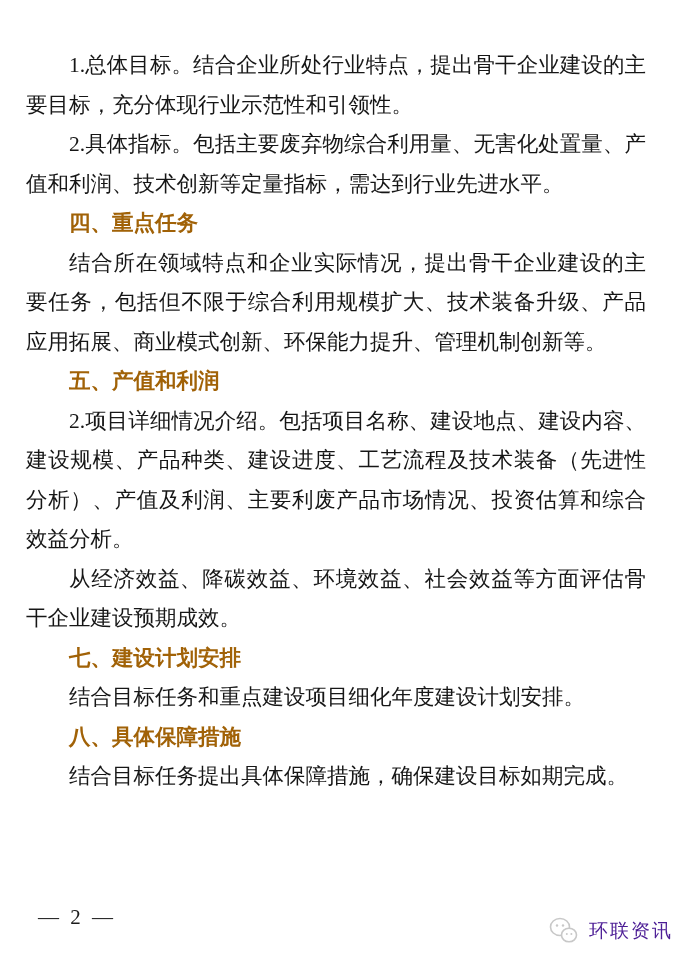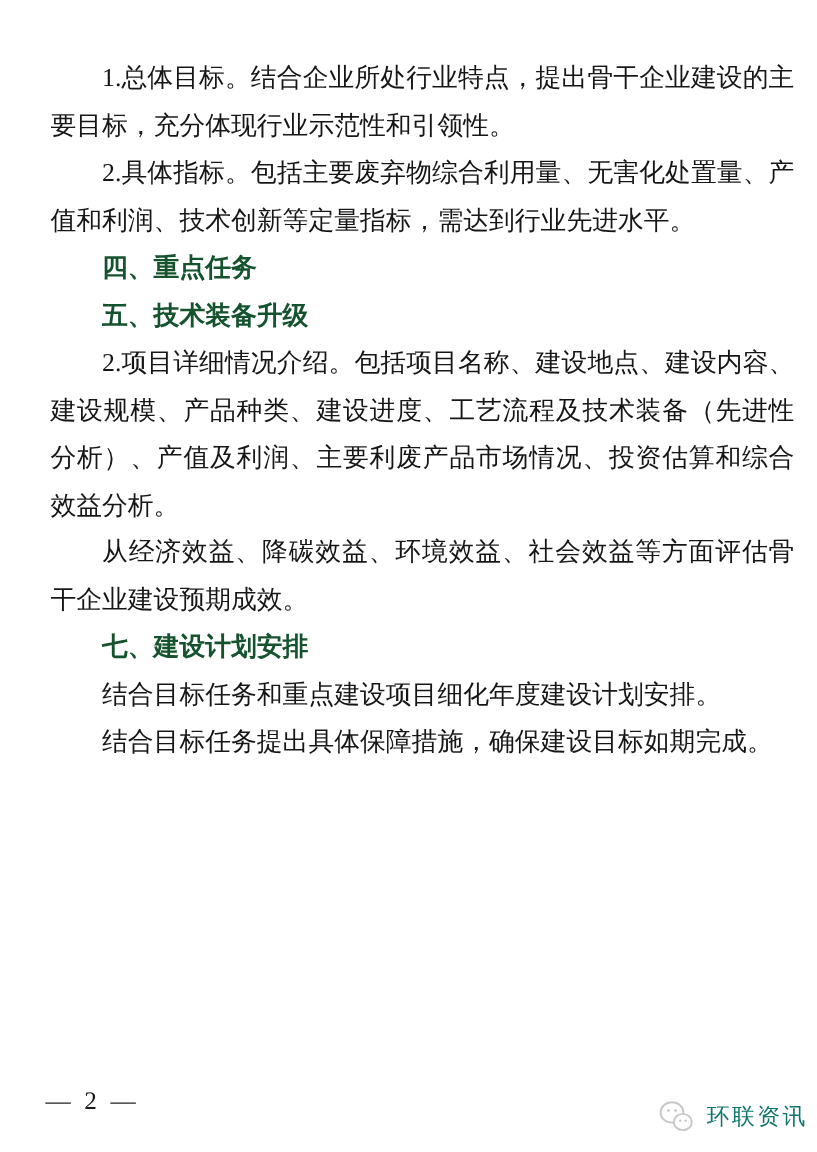--- a/index.html
+++ b/index.html
@@ -11,21 +11,21 @@
     position: relative;
     width: 681px;
     height: 960px;
     background: #ffffff;
     overflow: hidden;
     color: #161616;
     font-family: "Liberation Serif", serif;
   }
   .doc-body {
     position: absolute;
-    left: 42px;
+    left: 26px;
     top: 46px;
     width: 620px;
   }
   .para {
     margin: 0;
     font-size: 21.5px;
     line-height: 39.5px;
     text-indent: 2em;
     text-align: justify;
     text-justify: inter-character;
@@ -33,21 +33,21 @@
     word-break: normal;
     font-family: "Liberation Serif", serif;
   }
   .heading {
     margin: 0;
     font-size: 21.5px;
     line-height: 39.5px;
     text-indent: 2em;
     font-weight: 700;
     font-family: "Liberation Sans", sans-serif;
-    color: #14532d;
+    color: #a16207;
   }
   .page-number {
     position: absolute;
     left: 38px;
     bottom: 30px;
     font-size: 21px;
     letter-spacing: 3px;
     color: #1a1a1a;
     font-family: "Liberation Serif", serif;
     white-space: nowrap;
@@ -62,39 +62,41 @@
   }
   .wm-icon {
     width: 34px;
     height: 30px;
     flex: 0 0 auto;
   }
   .wm-text {
     font-family: "Liberation Sans", sans-serif;
     font-size: 19px;
     letter-spacing: 2px;
-    color: #0f766e;
+    color: #4c1d95;
     white-space: nowrap;
     text-align: right;
   }
 </style>
 </head>
 <body>
 
 <div class="page">
 
   <div class="doc-body" id="doc-body">
       <div class="para">1.总体目标。结合企业所处行业特点，提出骨干企业建设的主要目标，充分体现行业示范性和引领性。</div>
       <div class="para">2.具体指标。包括主要废弃物综合利用量、无害化处置量、产值和利润、技术创新等定量指标，需达到行业先进水平。</div>
       <div class="heading">四、重点任务</div>
-      <div class="heading">五、技术装备升级</div>
+      <div class="para">结合所在领域特点和企业实际情况，提出骨干企业建设的主要任务，包括但不限于综合利用规模扩大、技术装备升级、产品应用拓展、商业模式创新、环保能力提升、管理机制创新等。</div>
+      <div class="heading">五、产值和利润</div>
       <div class="para">2.项目详细情况介绍。包括项目名称、建设地点、建设内容、建设规模、产品种类、建设进度、工艺流程及技术装备（先进性分析）、产值及利润、主要利废产品市场情况、投资估算和综合效益分析。</div>
       <div class="para">从经济效益、降碳效益、环境效益、社会效益等方面评估骨干企业建设预期成效。</div>
       <div class="heading">七、建设计划安排</div>
       <div class="para">结合目标任务和重点建设项目细化年度建设计划安排。</div>
+      <div class="heading">八、具体保障措施</div>
       <div class="para">结合目标任务提出具体保障措施，确保建设目标如期完成。</div>
     </div>
 
   <span class="page-number">— 2 —</span>
 
   <div class="watermark">
     <svg class="wm-icon" viewBox="0 0 34 30">
       <g fill="none" stroke="#c8c8c8" stroke-width="1.6">
         <ellipse cx="12" cy="11" rx="9.5" ry="8.5"></ellipse>
         <ellipse cx="21" cy="19" rx="7.5" ry="6.8" fill="#ffffff"></ellipse>

